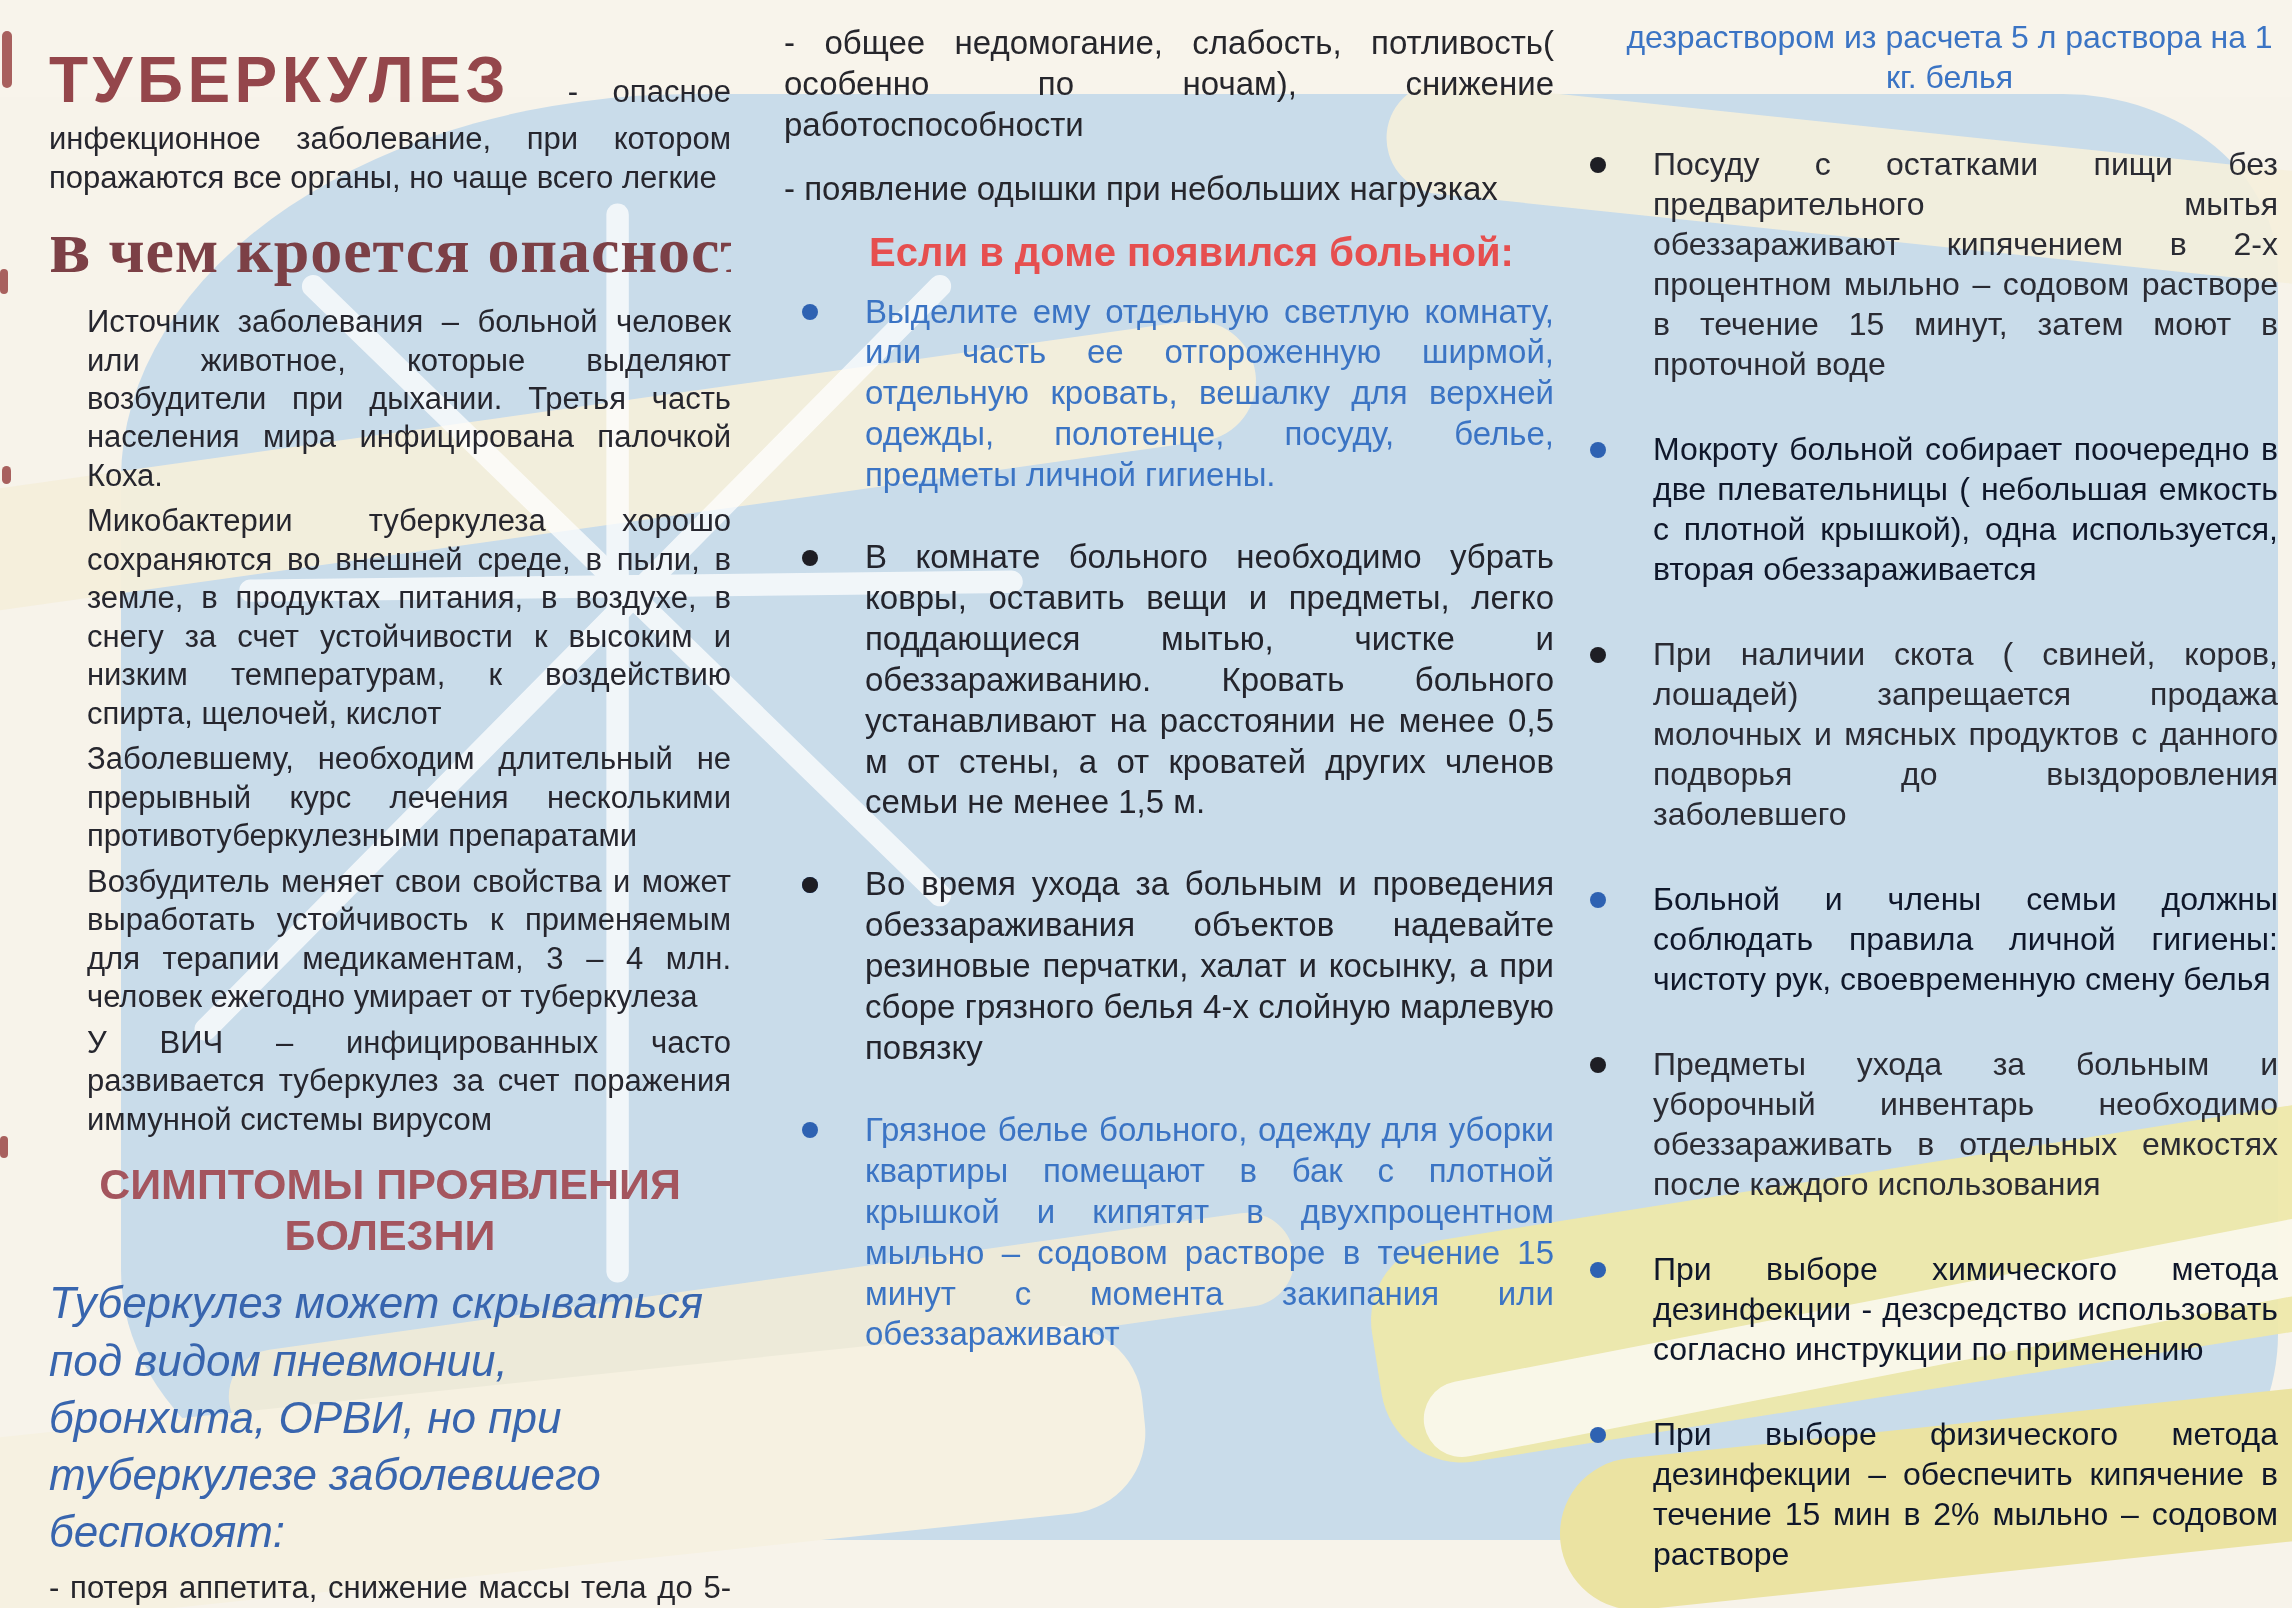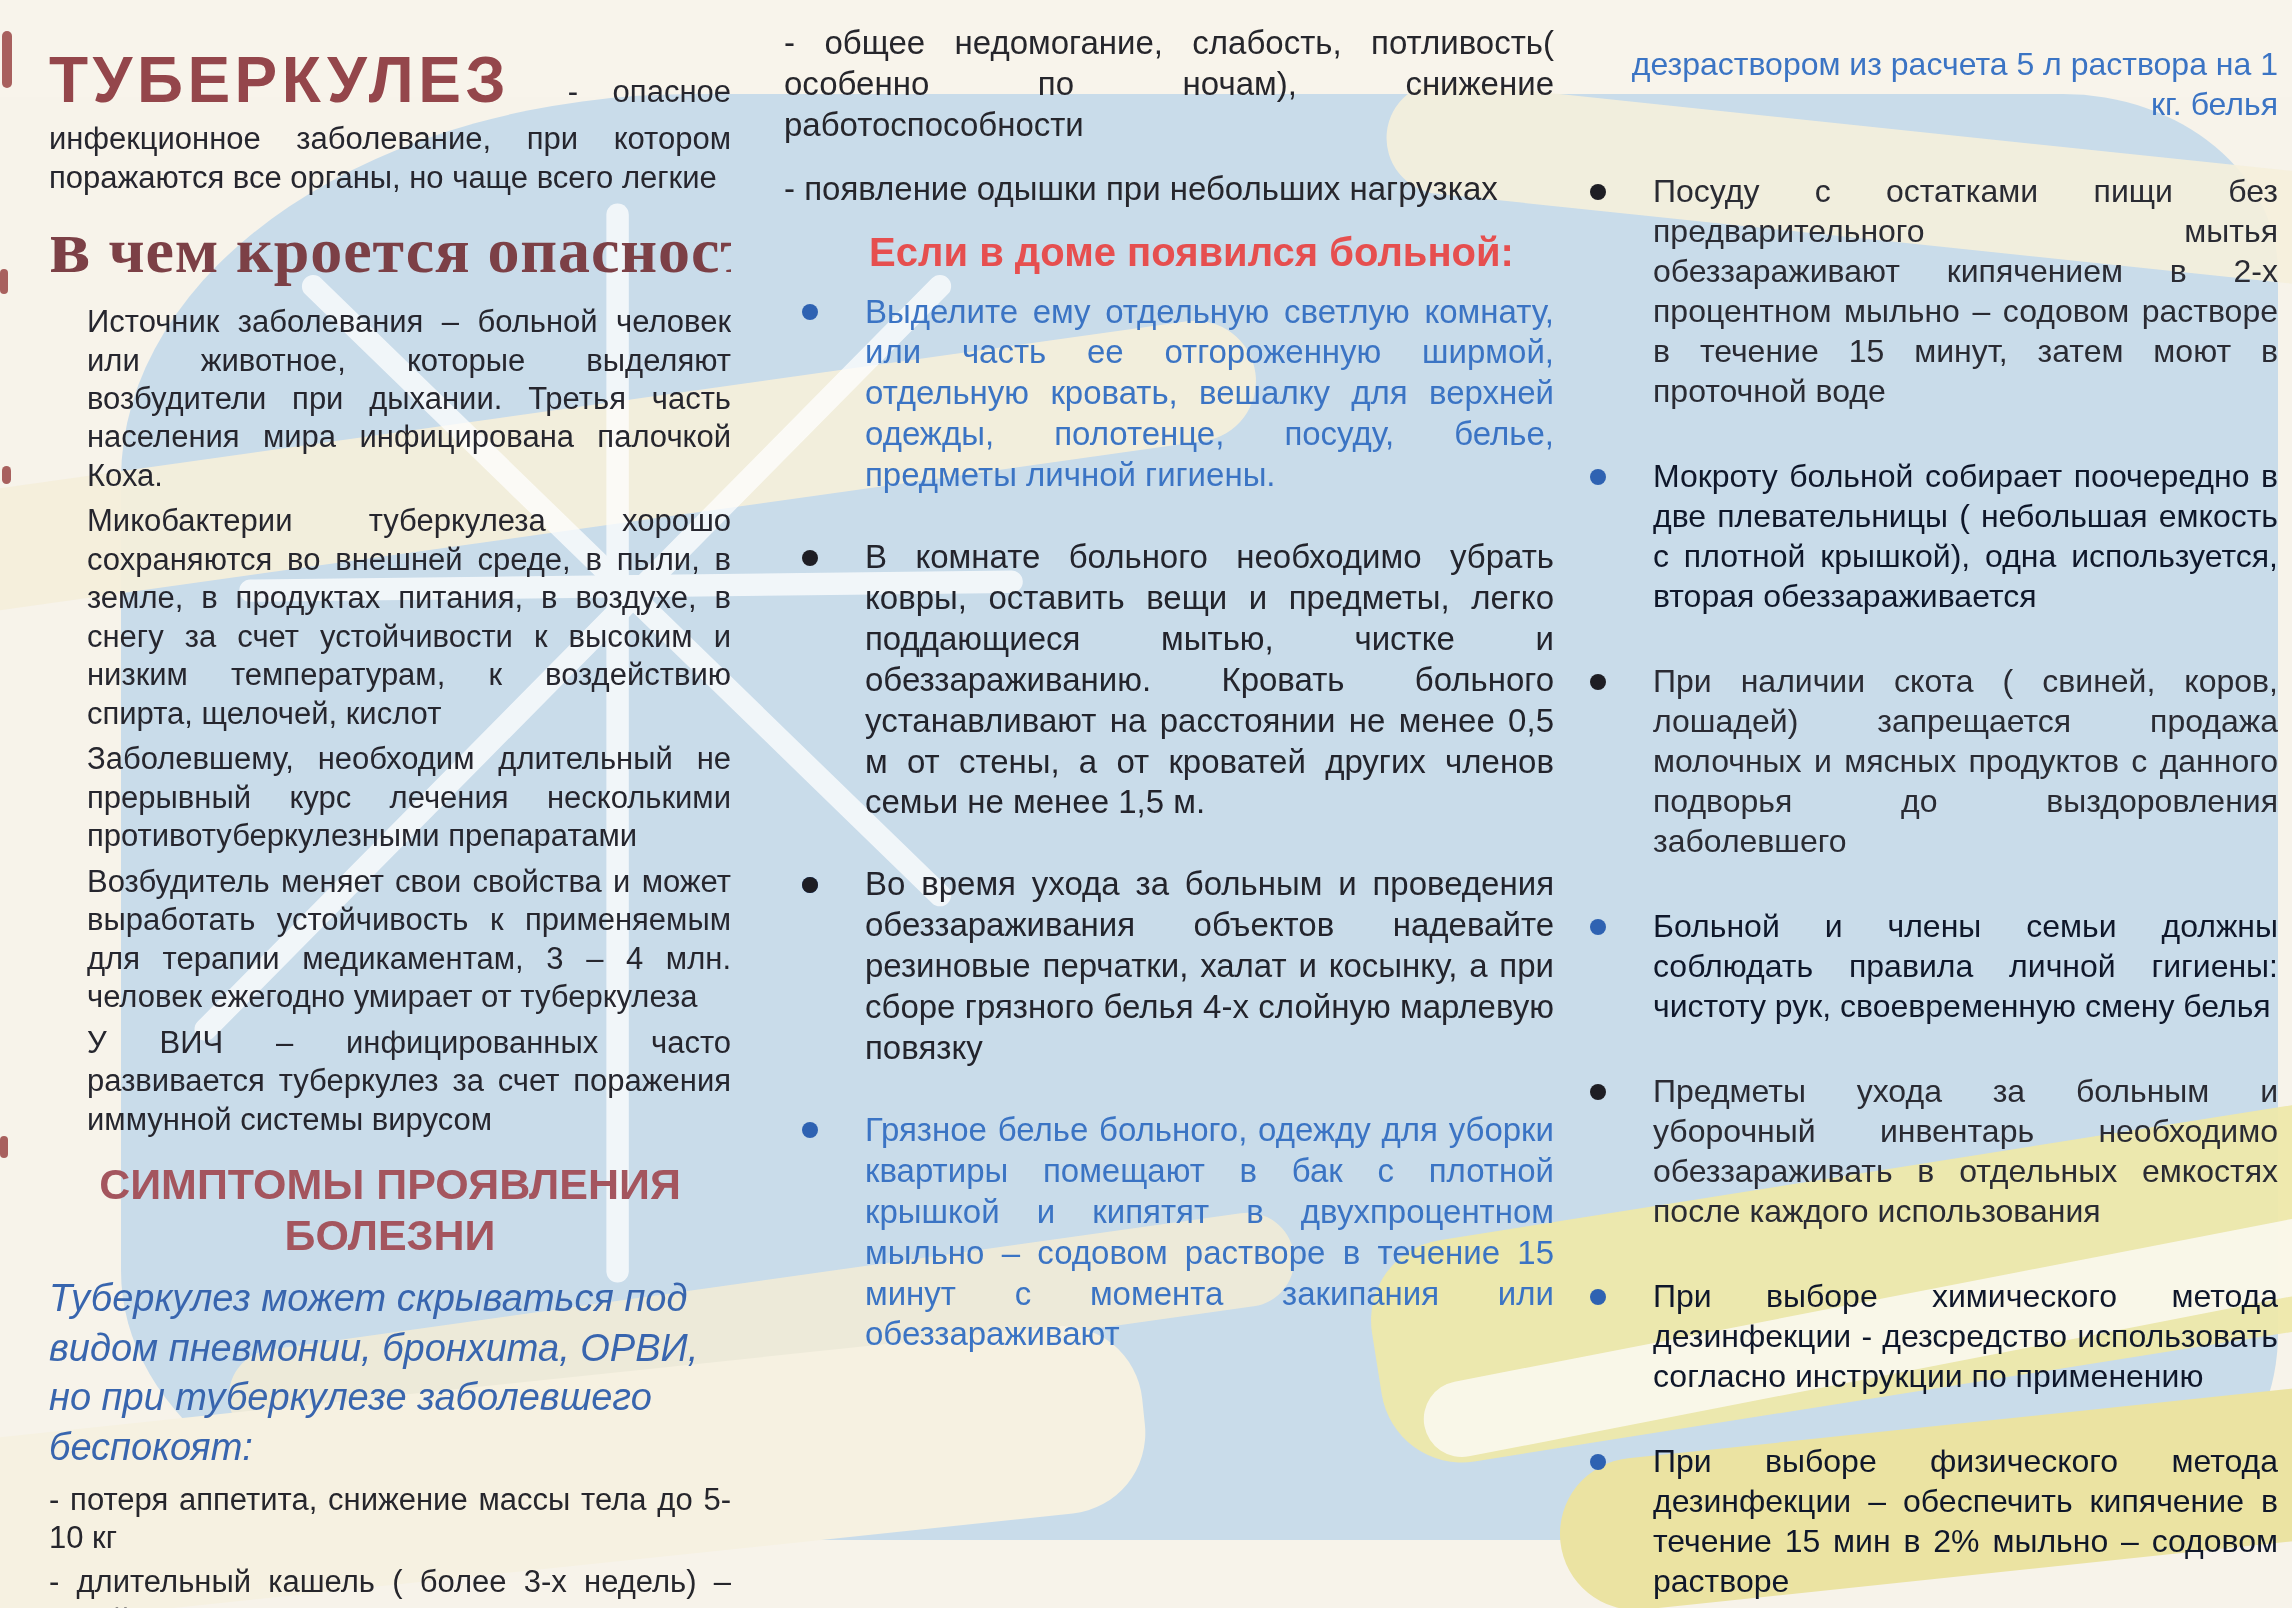--- a/index.html
+++ b/index.html
@@ -54,42 +54,42 @@
     margin: 9px 0 16px 0; letter-spacing: 0.9px; white-space: nowrap;
   }
   .danger-heading::first-letter { font-size: 77px; }
   ul { list-style: none; margin: 0; padding: 0; }
   .danger-list li { position: relative; padding-left: 38px; margin-bottom: 7.2px; }
   .symptoms-heading {
     color: #a4555e; font-weight: bold; font-size: 43px; line-height: 1.2;
     text-align: center; margin: 19.7px 0 12.5px 0;
   }
   .symptoms-intro {
-    color: #3865ae; font-style: italic; font-size: 38px; line-height: 1.3;
+    color: #3865ae; font-style: italic; font-size: 44px; line-height: 1.3;
     margin-bottom: 9px; text-align: left;
   }
   .dash-item { color: #26262c; margin-bottom: 5.4px; }
 
   
   .col-2 .dash-item { margin-top: 23px; }
   .sick-heading {
     color: #e64f4f; font-weight: bold; font-size: 40px;
     text-align: center; padding-left: 45px; margin: 18px 0 14.3px 0;
   }
   .care-list li { position: relative; padding-left: 81px; margin-bottom: 41px; }
   .dot-marker {
     position: absolute; left: 18px; top: 12.5px; width: 16px; height: 16px; border-radius: 50%;
   }
   li.tone-blue .dot-marker { background: #2e62b2; }
   li.tone-dark .dot-marker { background: #1e1e24; }
   li.tone-blue { color: #3b74c4; }
   li.tone-dark { color: #23242c; }
 
   
-  .cont-para { color: #3b74c4; margin: 44px 0 47px 49px; text-align: right; }
+  .cont-para { color: #3b74c4; margin: 17px 0 47px 49px; text-align: center; }
   .measures-list li { position: relative; padding-left: 81px; margin-bottom: 45px; }
   .measures-list li.tone-blue { color: #0f172a; }
   .measures-list li.tone-dark { color: #2a2b33; }
 </style>
 </head>
 <body>
 
 <div class="page">
 
   <div class="bg">

